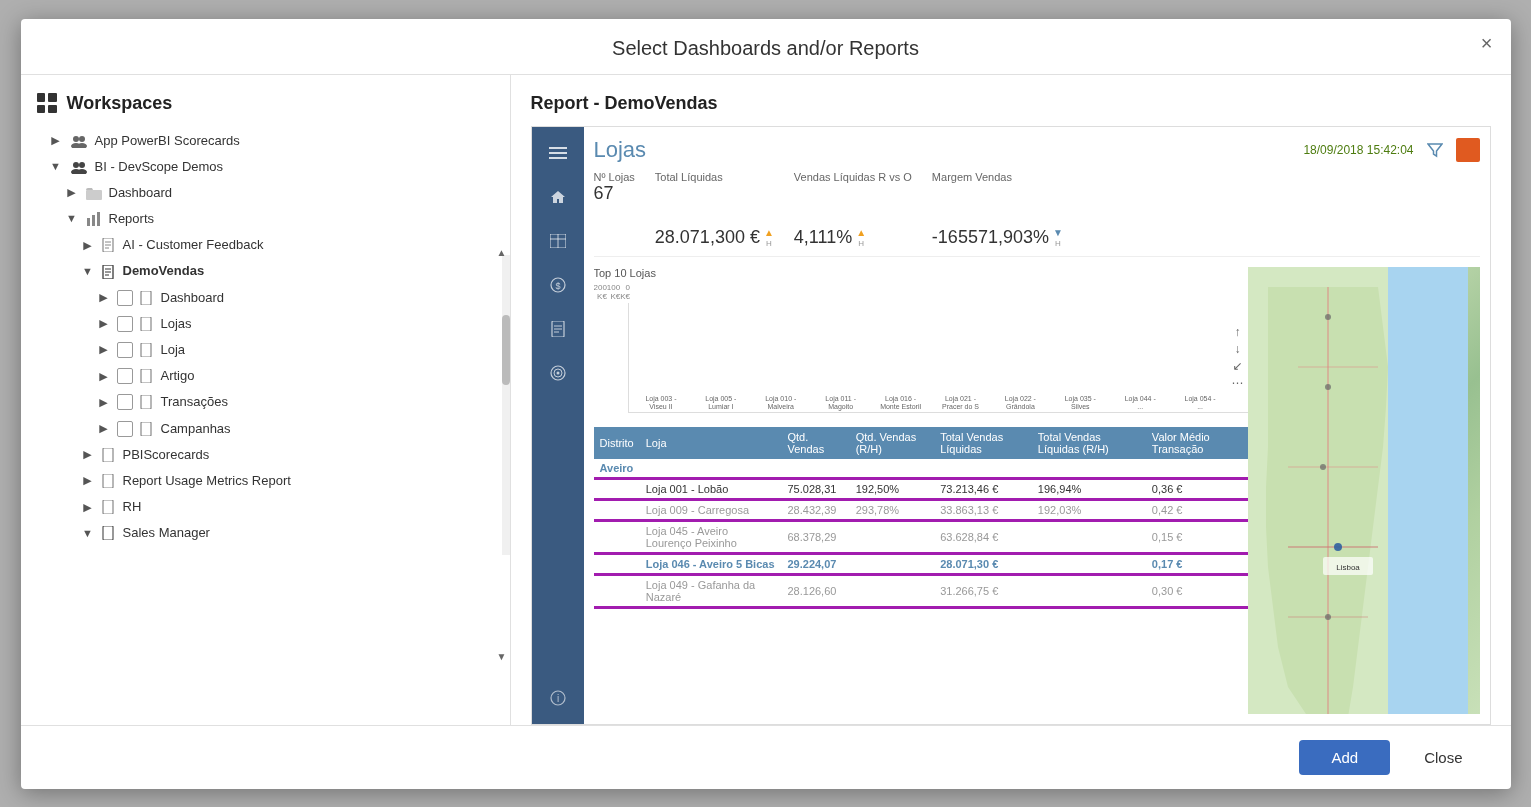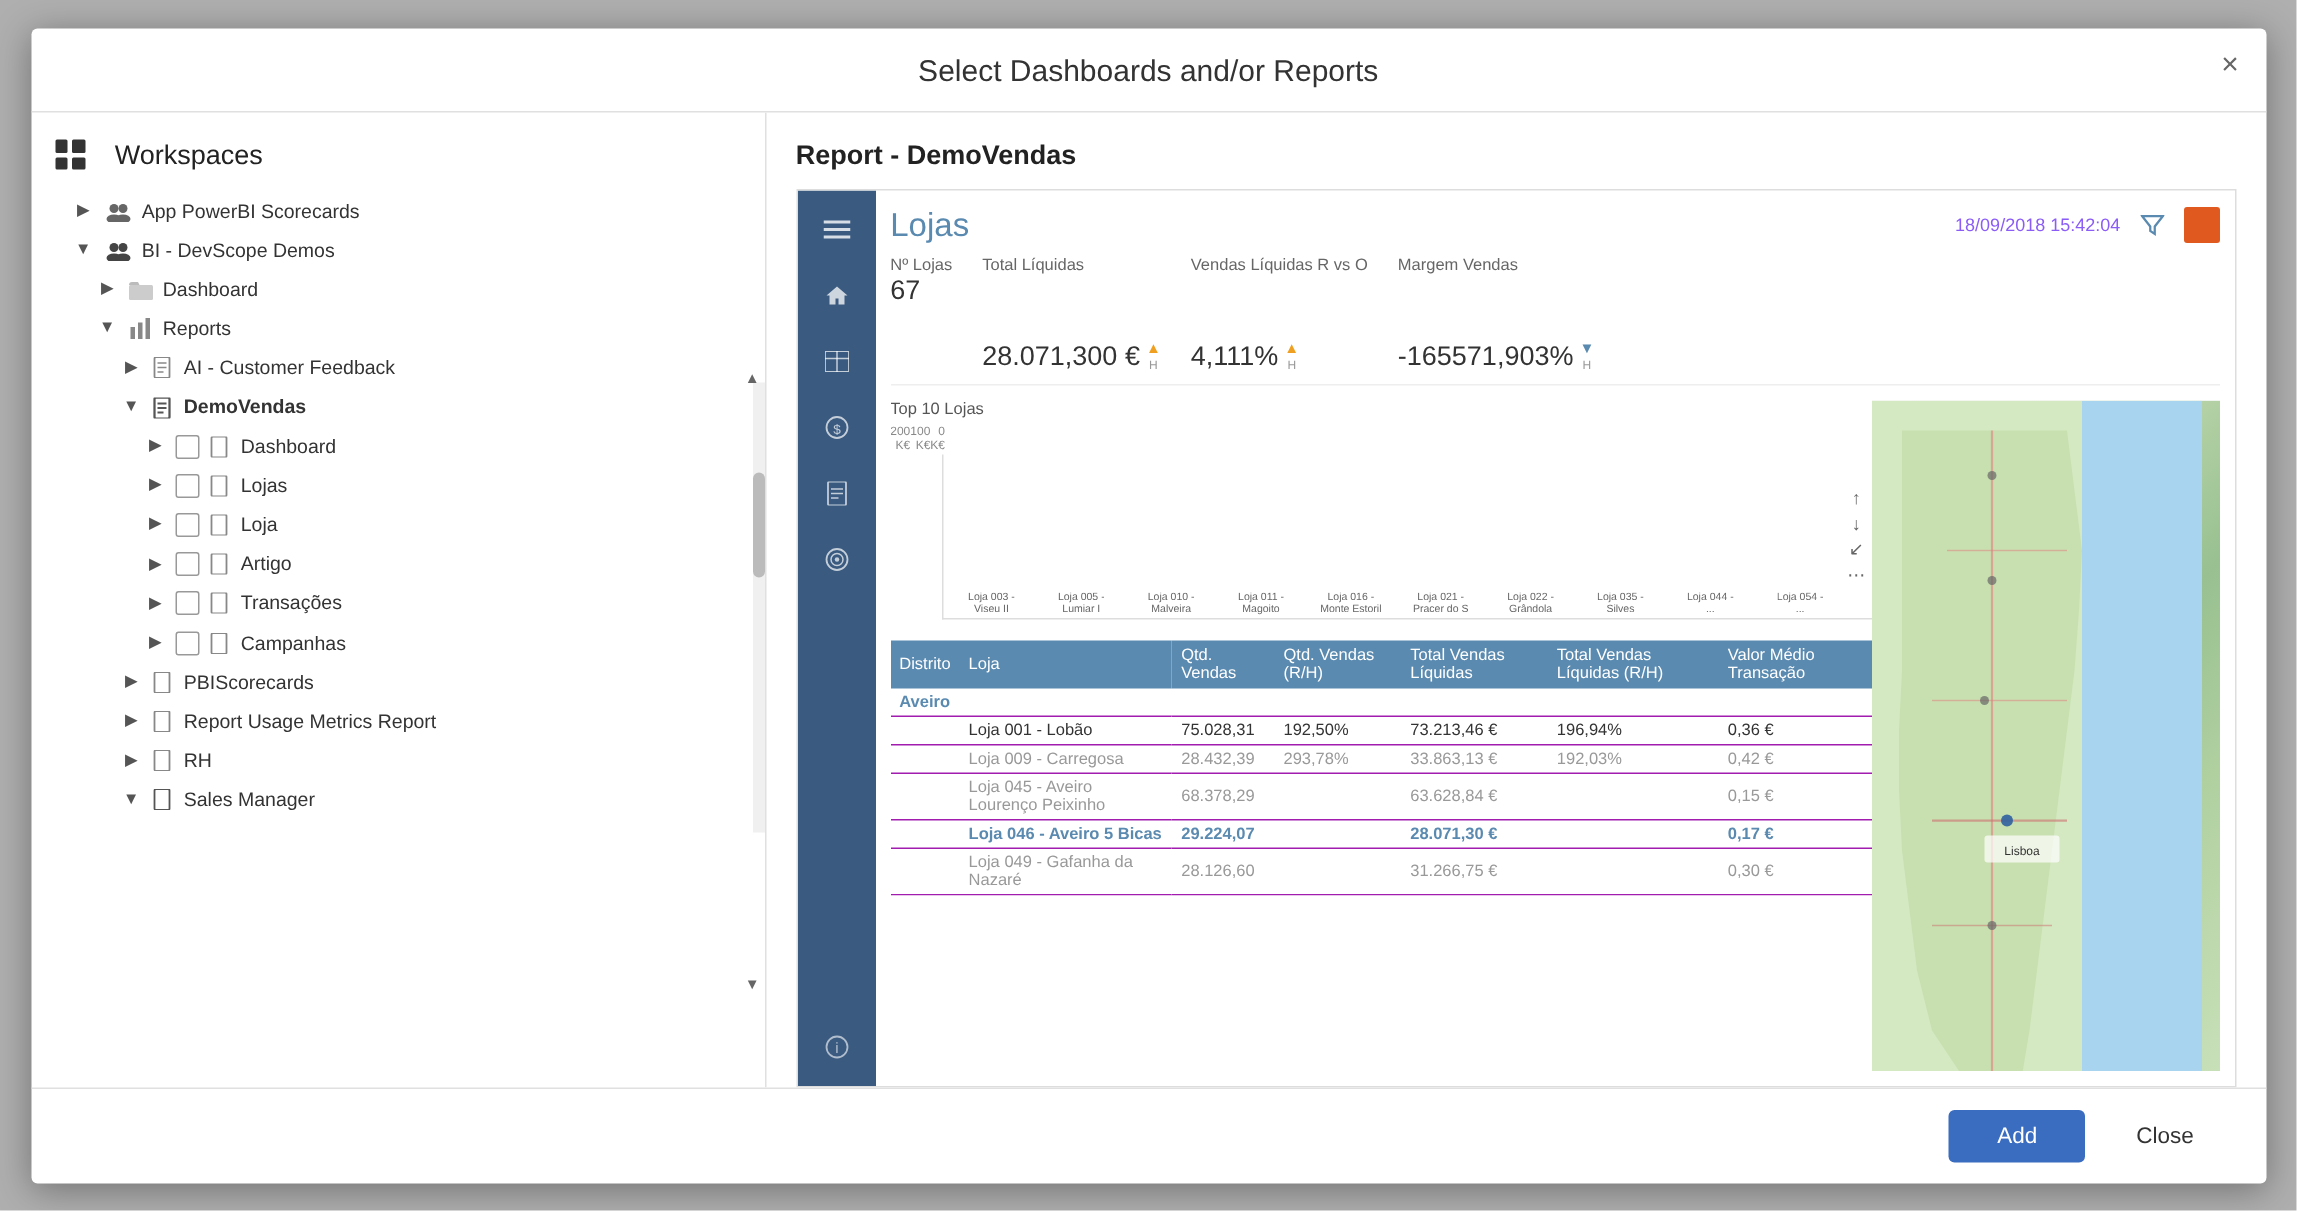--- a/index.html
+++ b/index.html
@@ -67,23 +67,23 @@
       width: 490px;
       border-right: 1px solid #e0e0e0;
       overflow-y: auto;
       padding: 18px 12px;
       flex-shrink: 0;
       position: relative;
     }
     .workspaces-header {
       display: flex;
       align-items: center;
-      gap: 20px;
+      gap: 10px;
       font-size: 18px;
-      font-weight: 400;
+      font-weight: 700;
       color: #222;
       margin-bottom: 14px;
       padding-left: 4px;
     }
     .grid-icon {
       display: grid;
       grid-template-columns: 1fr 1fr;
       gap: 3px;
       width: 20px;
       height: 20px;
@@ -339,21 +339,21 @@
     .report-table th {
       background: #5a8ab0;
       color: white;
       padding: 4px 6px;
       text-align: left;
       font-weight: 500;
     }
     .report-table td {
       padding: 3px 6px;
       color: #333;
-      border-bottom: 1px solid #a21caf;
+      border-bottom: 3px solid #a21caf;
     }
     .report-table tr.district-row td {
       color: #5a8ab0;
       font-weight: 600;
     }
     .report-table tr.highlighted td {
       font-weight: 600;
       color: #5a8ab0;
     }
     .report-table tr.muted td {
@@ -672,21 +672,21 @@
                   <text x="8" y="12" text-anchor="middle" font-size="10" fill="rgba(255,255,255,0.6)">i</text>
                 </svg>
             </div>
           </div>
 
           <div class="report-content">
 
             <div class="report-header-area">
               <div class="report-lojas-title">Lojas</div>
               <div style="display:flex; align-items:center; gap:8px;">
-                <span style="font-size:12px; color:#8b5cf6;">18/09/2018 15:42:04</span>
+                <span style="font-size:12px; color:#4d7c0f;">18/09/2018 15:42:04</span>
                 <button class="filter-icon-btn">
                   <svg width="16" height="16" viewBox="0 0 16 16">
                       <path d="M1 2h14l-5.5 7v5l-3-2V9z" fill="none" stroke="#5a8ab0" stroke-width="1.5"></path>
                     </svg>
                 </button>
                 <div class="orange-square"></div>
               </div>
             </div>
 
             <div class="kpi-row">

